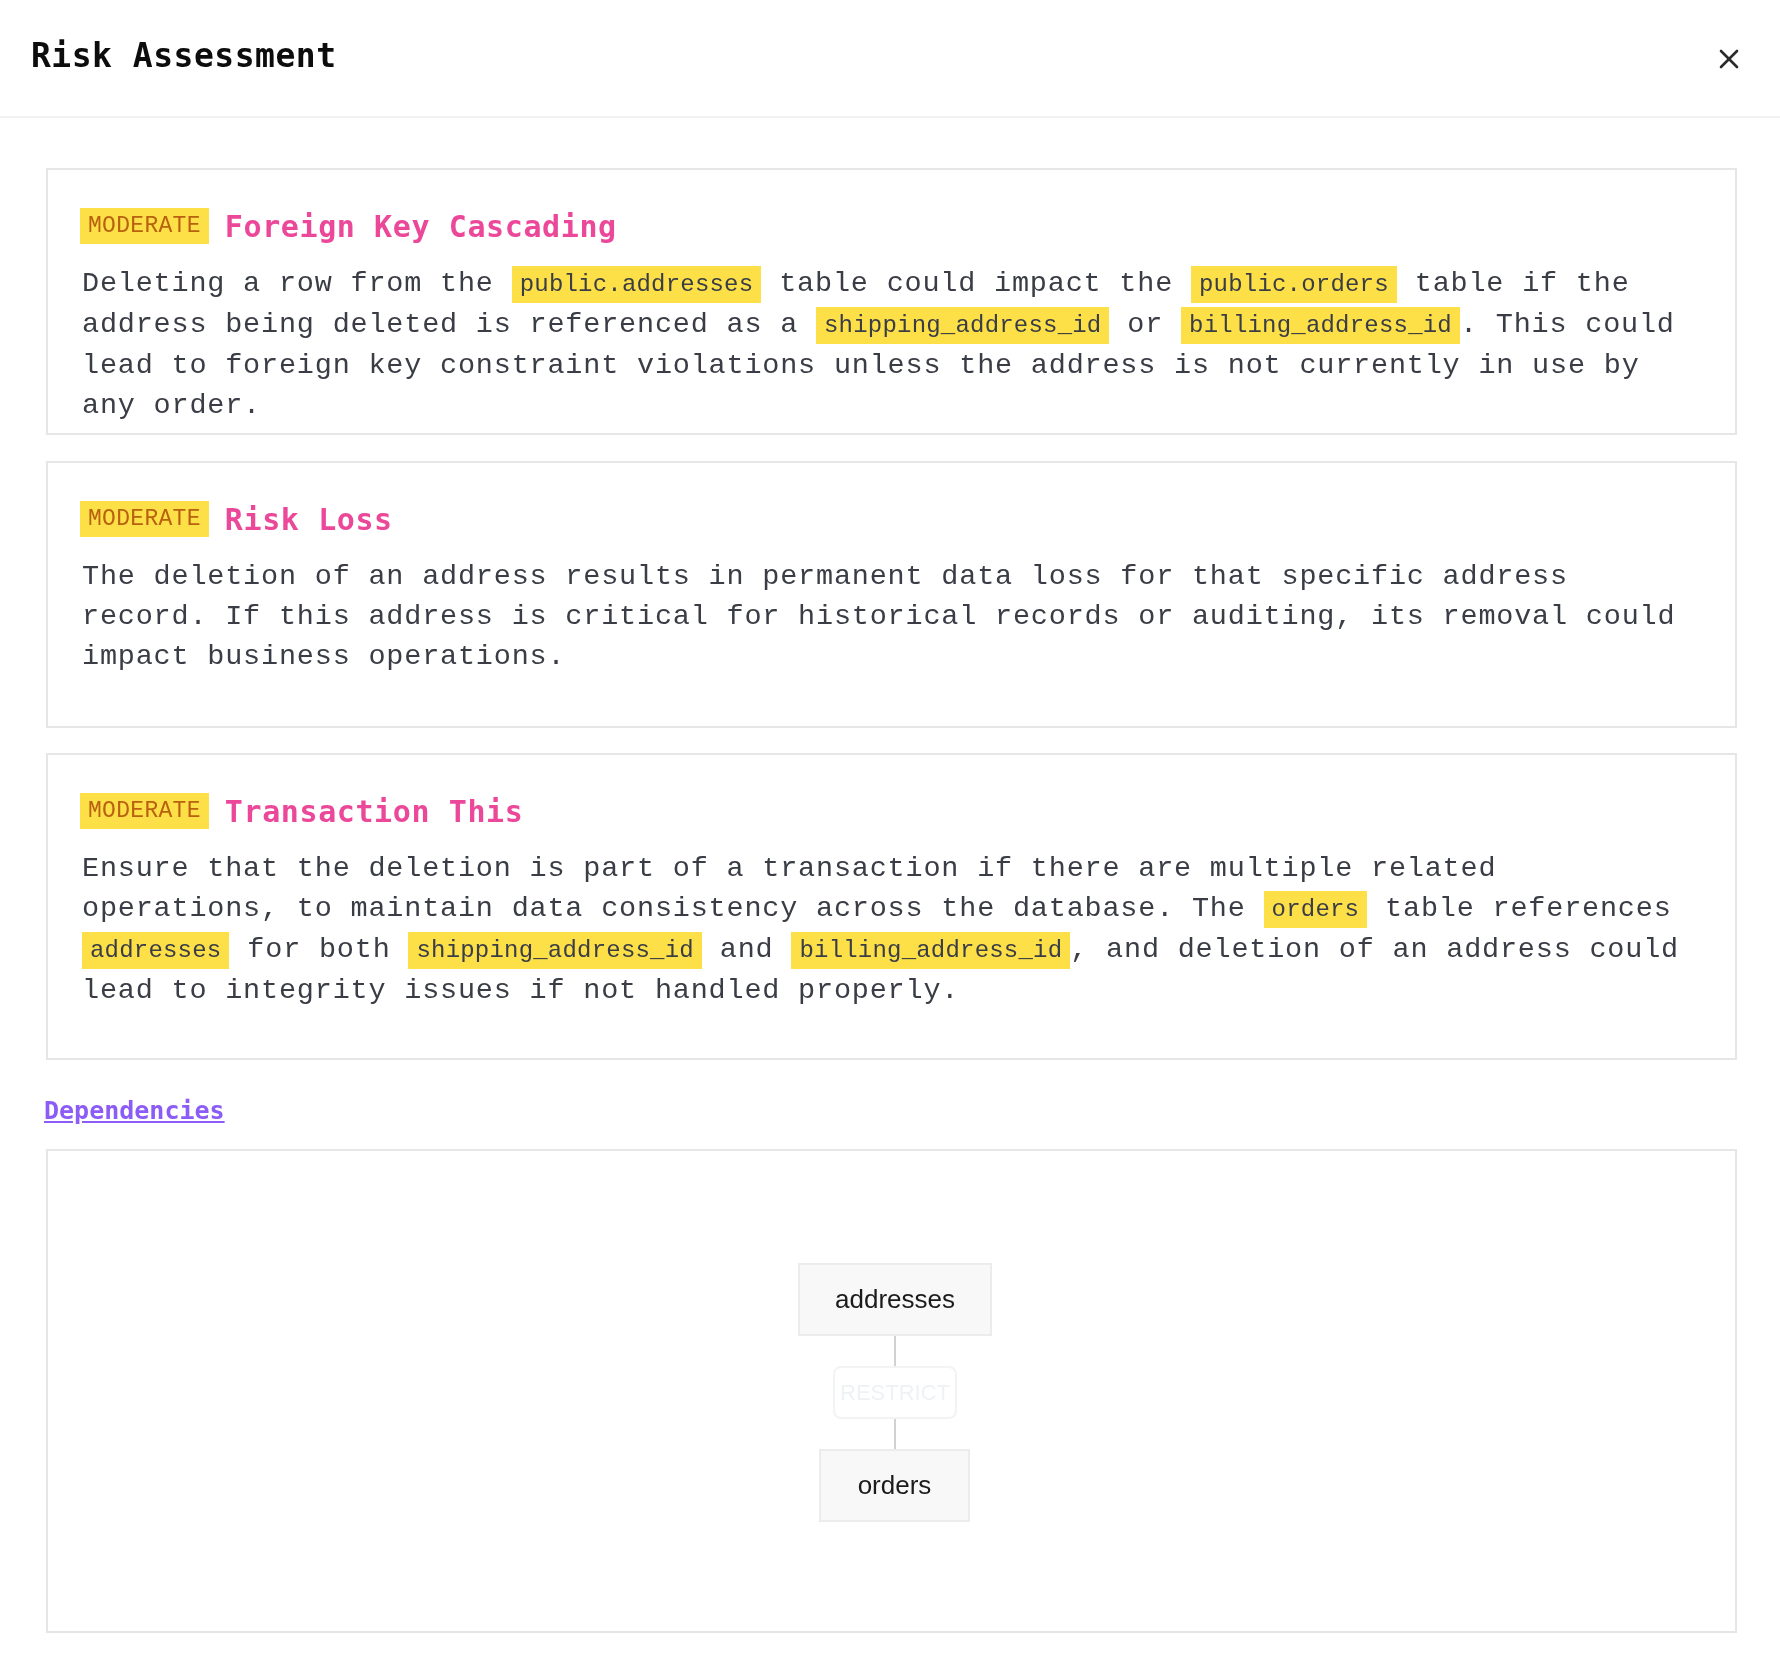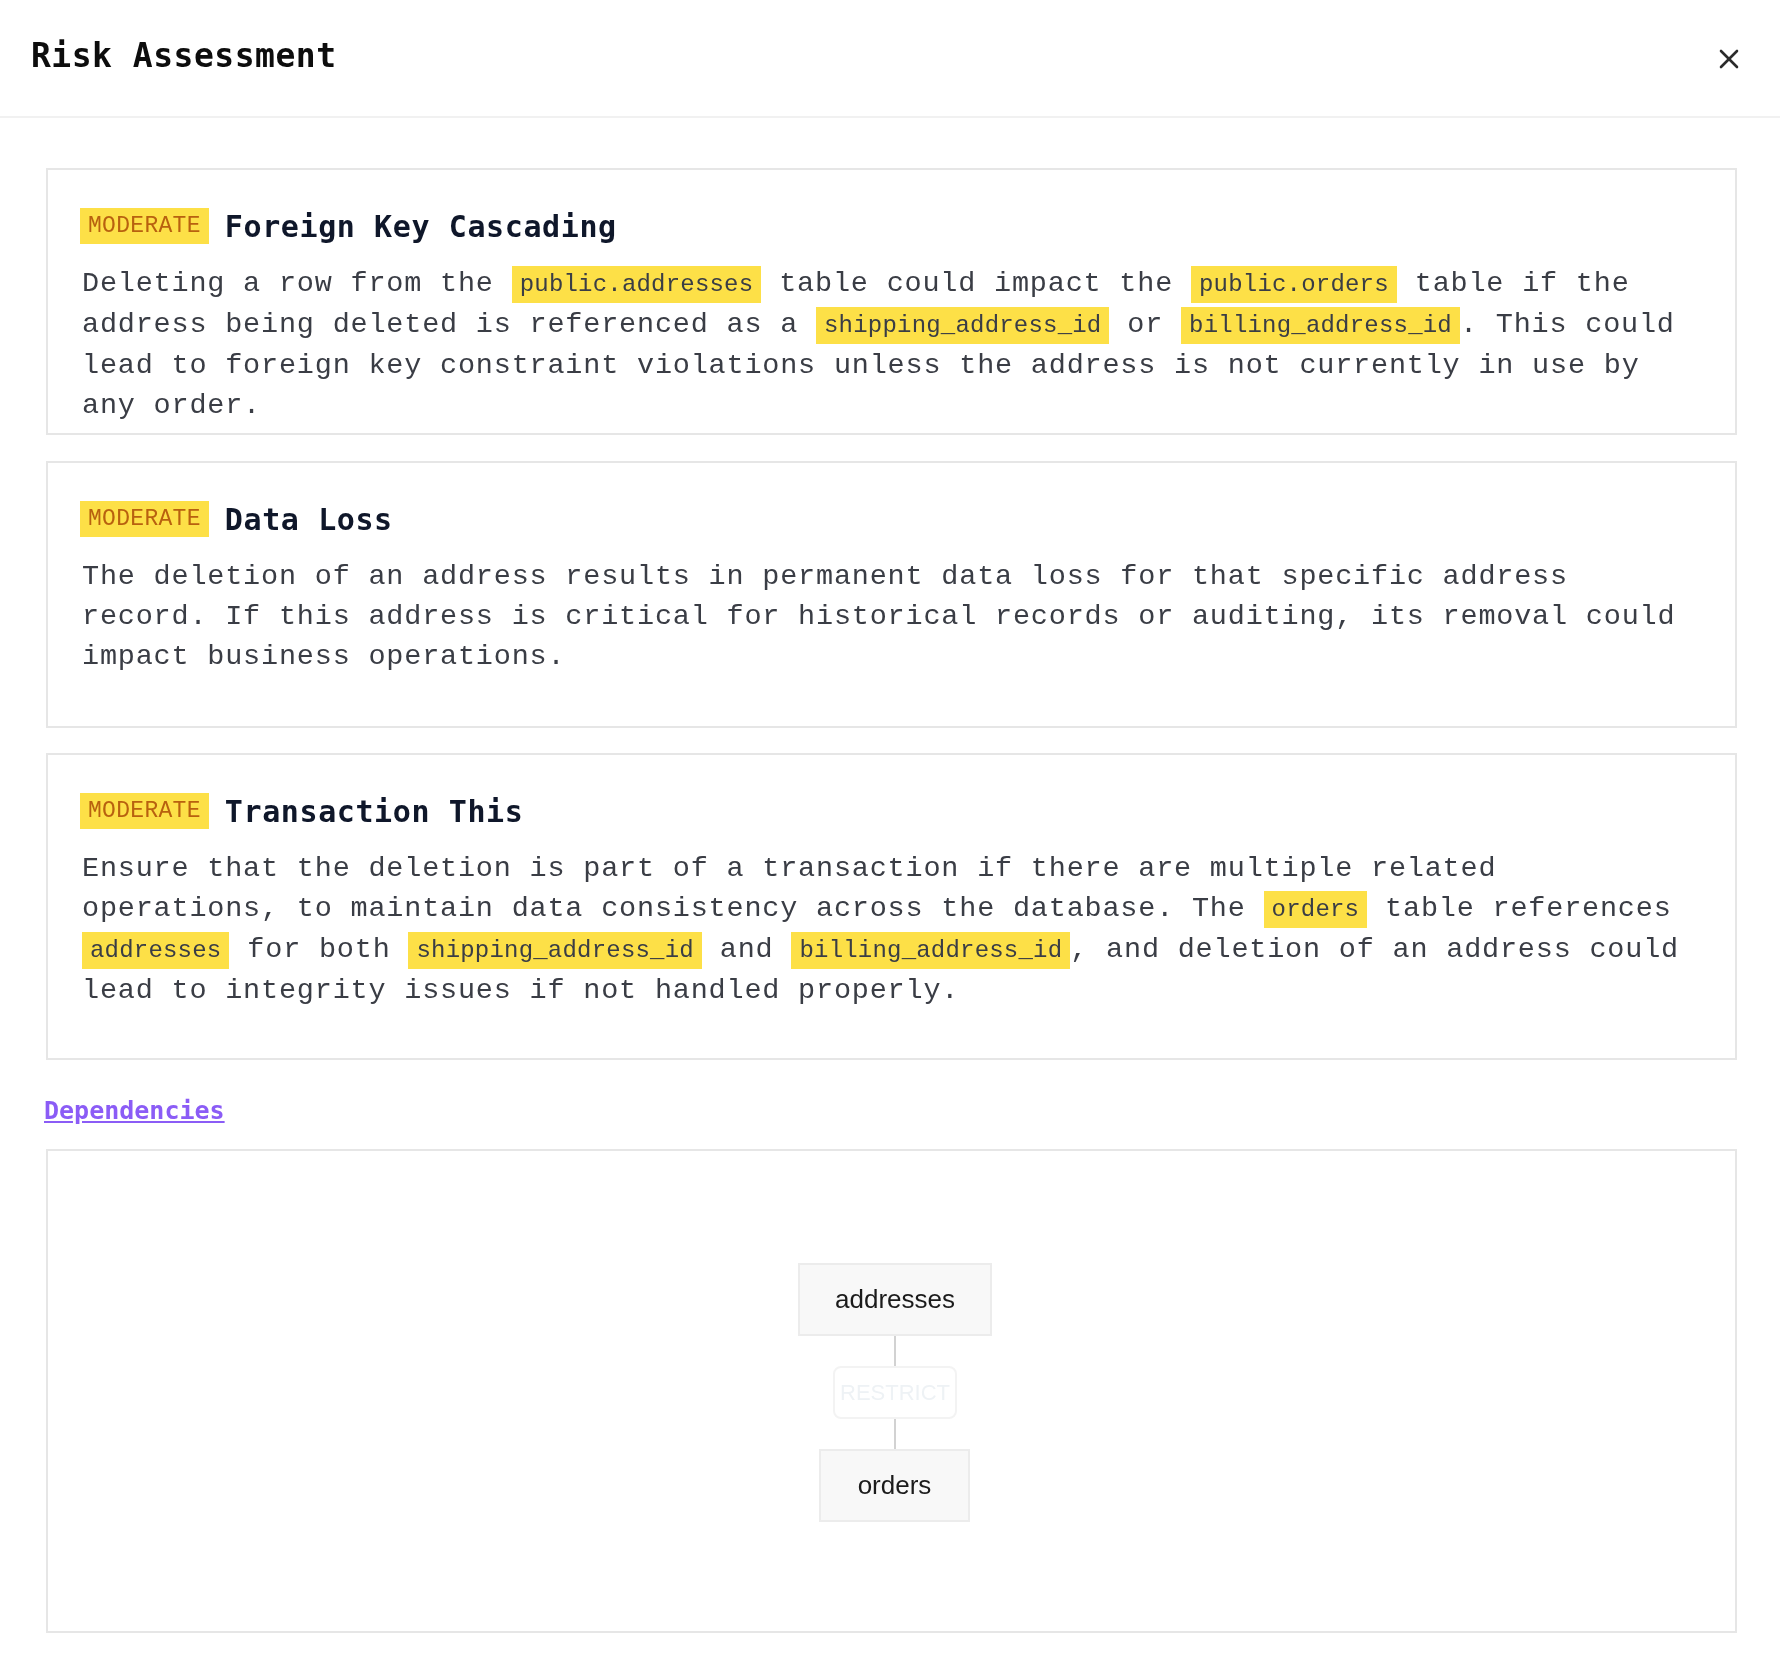--- a/index.html
+++ b/index.html
@@ -4,21 +4,21 @@
 <style>
   html, body { margin:0; padding:0; background:#ffffff; }
   body { width:1780px; height:1660px; position:relative; overflow:hidden; font-family:"DejaVu Sans Mono", monospace; color:#111; }
   .header { position:absolute; left:0; top:0; width:1780px; height:118px; border-bottom:2px solid #f1f1f1; box-sizing:border-box; }
   .title { position:absolute; left:31px; top:36px; font-family:"DejaVu Sans Mono", monospace; font-weight:bold; font-size:33px; letter-spacing:0.5px; color:#0d0d0d; }
   .close { position:absolute; left:1712px; top:42px; width:34px; height:34px; cursor:pointer; }
   .close svg { width:34px; height:34px; }
   .card { position:absolute; left:46px; width:1691px; border:2px solid #e6e6e6; box-sizing:border-box; background:#fff; }
   .card-head { position:absolute; left:32px; top:38px; display:flex; align-items:center; }
   .badge { background:#fde047; color:#b8610f; font-family:"Liberation Mono", monospace; font-size:23px; padding:5px 8px 5px 8px; line-height:26px; letter-spacing:0.3px; }
-  .card-title { margin-left:16px; font-family:"DejaVu Sans Mono", monospace; font-weight:bold; font-size:30px; color:#0f172a; letter-spacing:0.6px; }
+  .card-title { margin-left:16px; font-family:"DejaVu Sans Mono", monospace; font-weight:bold; font-size:30px; color:#ec4899; letter-spacing:0.6px; }
   .card-body { position:absolute; left:34px; right:34px; top:94px; font-family:"Liberation Mono", monospace; font-size:28.5px; line-height:40px; color:#3a3d45; letter-spacing:0.8px; white-space:pre-wrap; }
   .code { background:#fde047; color:#3a3d45; font-family:"Liberation Mono", monospace; font-size:24px; padding:5px 8px; letter-spacing:0.2px; }
   .deps-label { position:absolute; left:44px; top:1096px; font-family:"DejaVu Sans Mono", monospace; font-weight:bold; font-size:25px; color:#8b5cf6;text-decoration:underline; }
   .deps-box { position:absolute; left:46px; top:1149px; width:1691px; height:484px; border:2px solid #e6e6e6; box-sizing:border-box; background:#fff; }
   .node { position:absolute; background:#f8f8f8; border:2px solid #ececec; box-sizing:border-box; display:flex; align-items:center; justify-content:center; font-family:"Liberation Sans", sans-serif; font-size:26px; color:#1b1b1b; }
   .edge-line { position:absolute; width:2px; background:#d2d2d2; }
   .edge-label { position:absolute; border:2px solid #f3f3f3; border-radius:8px; box-sizing:border-box; display:flex; align-items:center; justify-content:center; font-family:"Liberation Sans", sans-serif; font-size:22px; color:#eef2f5; background:#fff; }
 </style>
 </head>
 <body>
@@ -37,21 +37,21 @@
   <div class="card-head">
     <span class="badge">MODERATE</span>
     <span class="card-title">Foreign Key Cascading</span>
   </div>
   <div class="card-body"><span>Deleting a row from the </span><span class="code">public.addresses</span><span> table could impact the </span><span class="code">public.orders</span><span> table if the address being deleted is referenced as a </span><span class="code">shipping_address_id</span><span> or </span><span class="code">billing_address_id</span><span>. This could lead to foreign key constraint violations unless the address is not currently in use by any order.</span></div>
 </div>
 
 <div class="card" style="top:461px; height:267px;">
   <div class="card-head">
     <span class="badge">MODERATE</span>
-    <span class="card-title">Data Loss</span>
+    <span class="card-title">Risk Loss</span>
   </div>
   <div class="card-body"><span>The deletion of an address results in permanent data loss for that specific address record. If this address is critical for historical records or auditing, its removal could impact business operations.</span></div>
 </div>
 
 <div class="card" style="top:753px; height:307px;">
   <div class="card-head">
     <span class="badge">MODERATE</span>
     <span class="card-title">Transaction This</span>
   </div>
   <div class="card-body"><span>Ensure that the deletion is part of a transaction if there are multiple related operations, to maintain data consistency across the database. The </span><span class="code">orders</span><span> table references </span><span class="code">addresses</span><span> for both </span><span class="code">shipping_address_id</span><span> and </span><span class="code">billing_address_id</span><span>, and deletion of an address could lead to integrity issues if not handled properly.</span></div>

